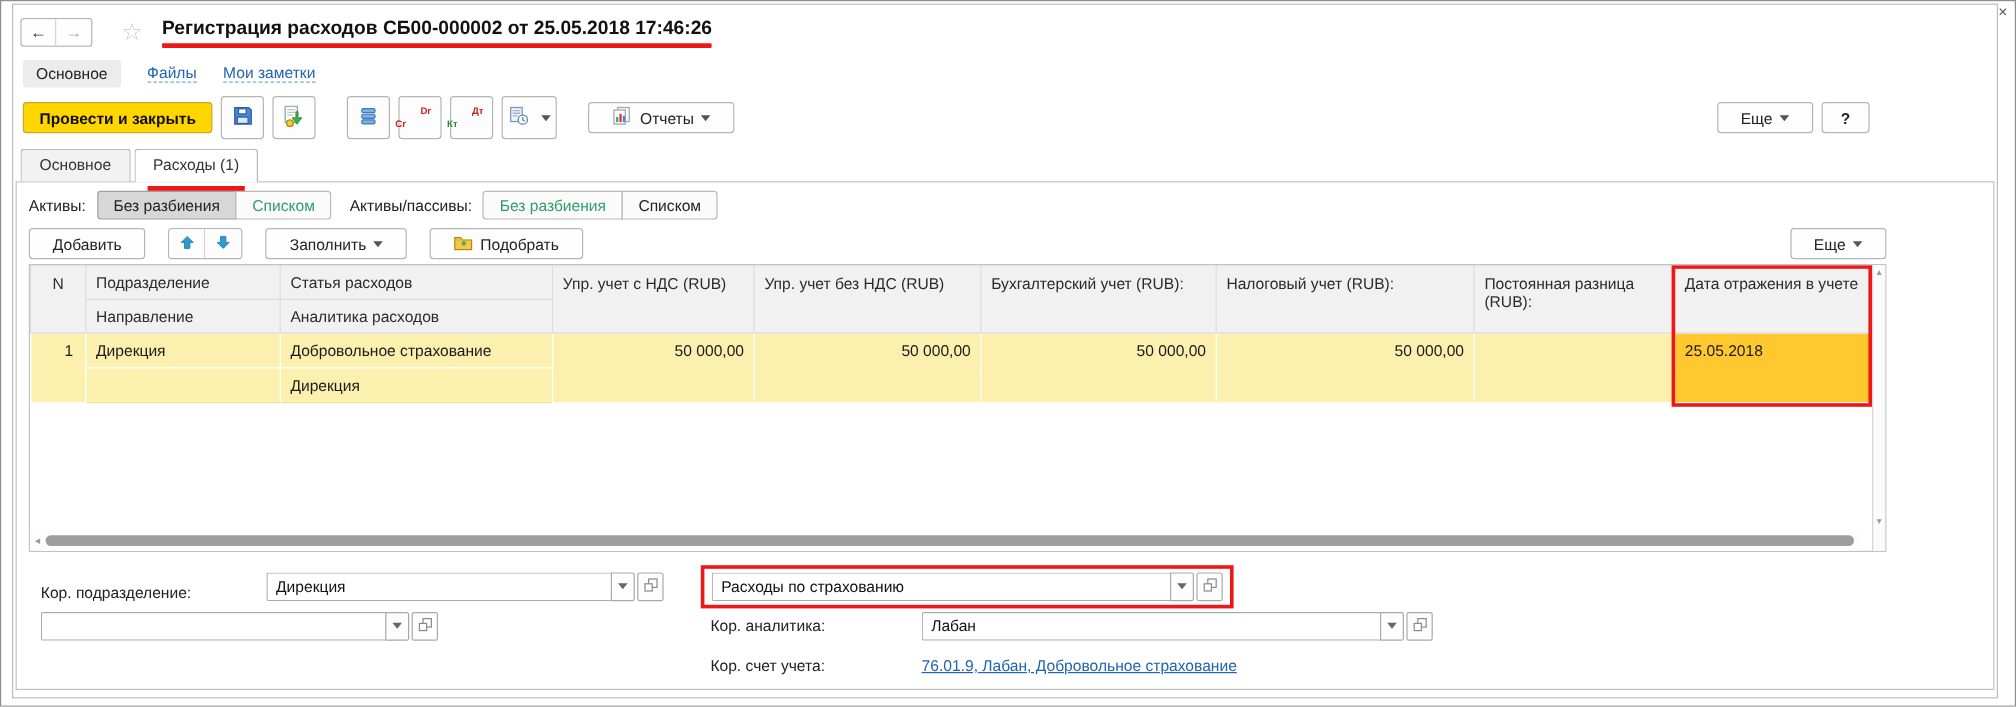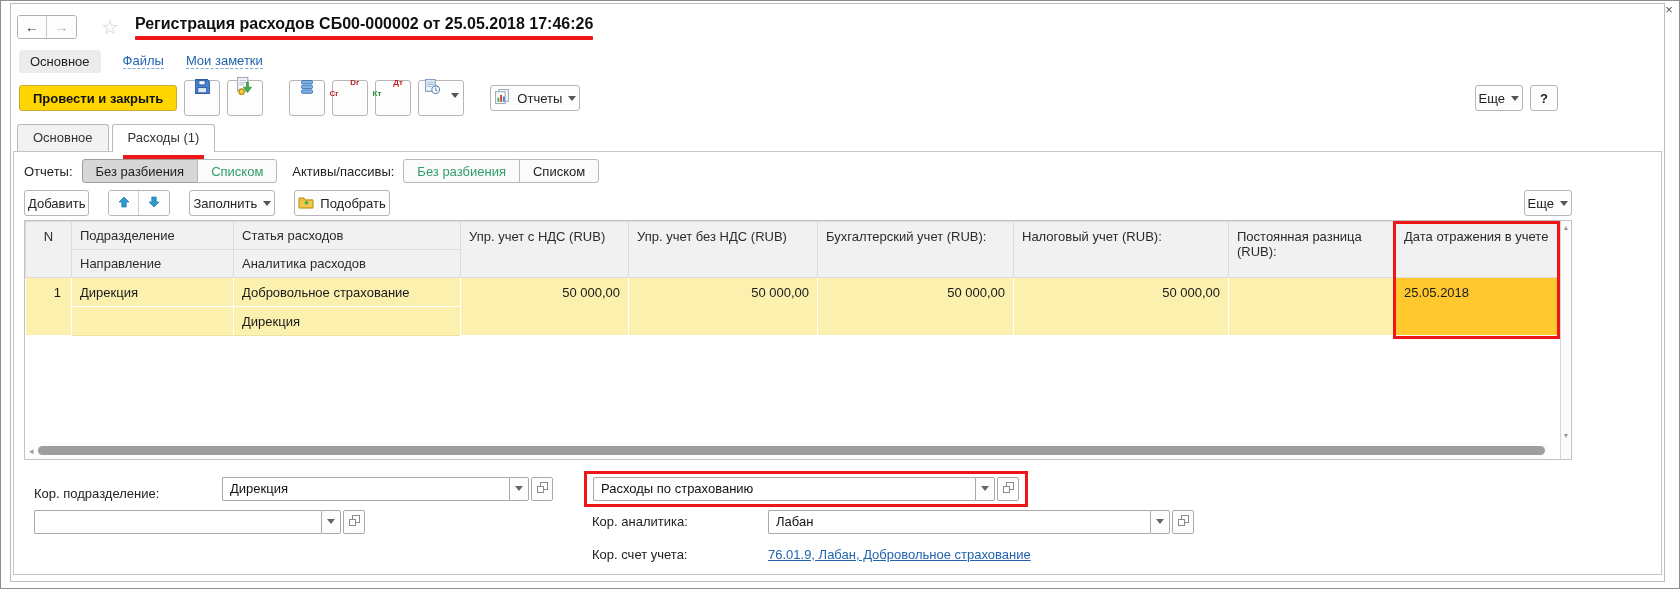--- a/index.html
+++ b/index.html
@@ -24,24 +24,24 @@
   .title-underline { height:4px; background:#ee1616; margin-top:3px; border-radius:1px; }
 
   
   .navlinks { display:flex; align-items:center; gap:22px; height:30px; padding-left:8px; margin-top:2px; }
   .pill { background:#ececec; border-radius:3px; padding:4px 11px; color:#222; }
   .dotted-link { color:#2264ae; border-bottom:1px dashed #7fa8d2; cursor:pointer; line-height:15px; }
 
   
   .toolbar { display:flex; align-items:center; gap:7px; height:36px; padding:2px 106px 2px 8px; margin-top:4px; }
   .btn { border:1px solid #b6b6b6; background:#fdfdfd; border-radius:3px; height:26px;
-         display:inline-flex; align-items:center; justify-content:center; padding:0 3px; cursor:pointer;
+         display:inline-flex; align-items:center; justify-content:center; padding:0 19px; cursor:pointer;
          font-size:13px; color:#222; white-space:nowrap; }
   .btn-primary { background:#ffd600; border-color:#c7a92d; font-weight:bold; color:#111; padding:0 13px; }
-  .icon-btn { width:34px; padding:17px;align-items:flex-end; }
+  .icon-btn { width:34px; padding:17px; }
   .icon-btn.wide { width:46px; gap:4px; }
   .tb-gap { width:12px; }
   .spacer { flex:1; }
   .caret { display:inline-block; width:0; height:0; border-left:4px solid transparent;
            border-right:4px solid transparent; border-top:5px solid #555; margin-left:6px; }
   .txt-icon { position:relative; width:22px; height:20px; font-size:8px; font-weight:bold; }
   .txt-icon .t1 { position:absolute; top:0; left:0; }
   .txt-icon .t2 { position:absolute; bottom:0; right:12px; }
   .red-t { color:#c42222; } .green-t { color:#2c8c3c; }
   .help-btn { width:28px; font-weight:bold; }
@@ -232,21 +232,21 @@
       <div class="tab">Основное</div>
       <div class="tab active">
         <span>Расходы (1)</span>
         <div class="tab-underline"></div>
       </div>
     </div>
 
     <div class="content-panel">
 
       <div class="filter-row">
-        <span class="flabel">Отчеты:</span>
+        <span class="flabel">Активы:</span>
         <div class="seg">
           <button class="seg-btn pressed">Без разбиения</button>
           <button class="seg-btn green">Списком</button>
         </div>
         <span class="flabel" style="margin-left:6px;">Активы/пассивы:</span>
         <div class="seg">
           <button class="seg-btn green">Без разбиения</button>
           <button class="seg-btn">Списком</button>
         </div>
       </div>

